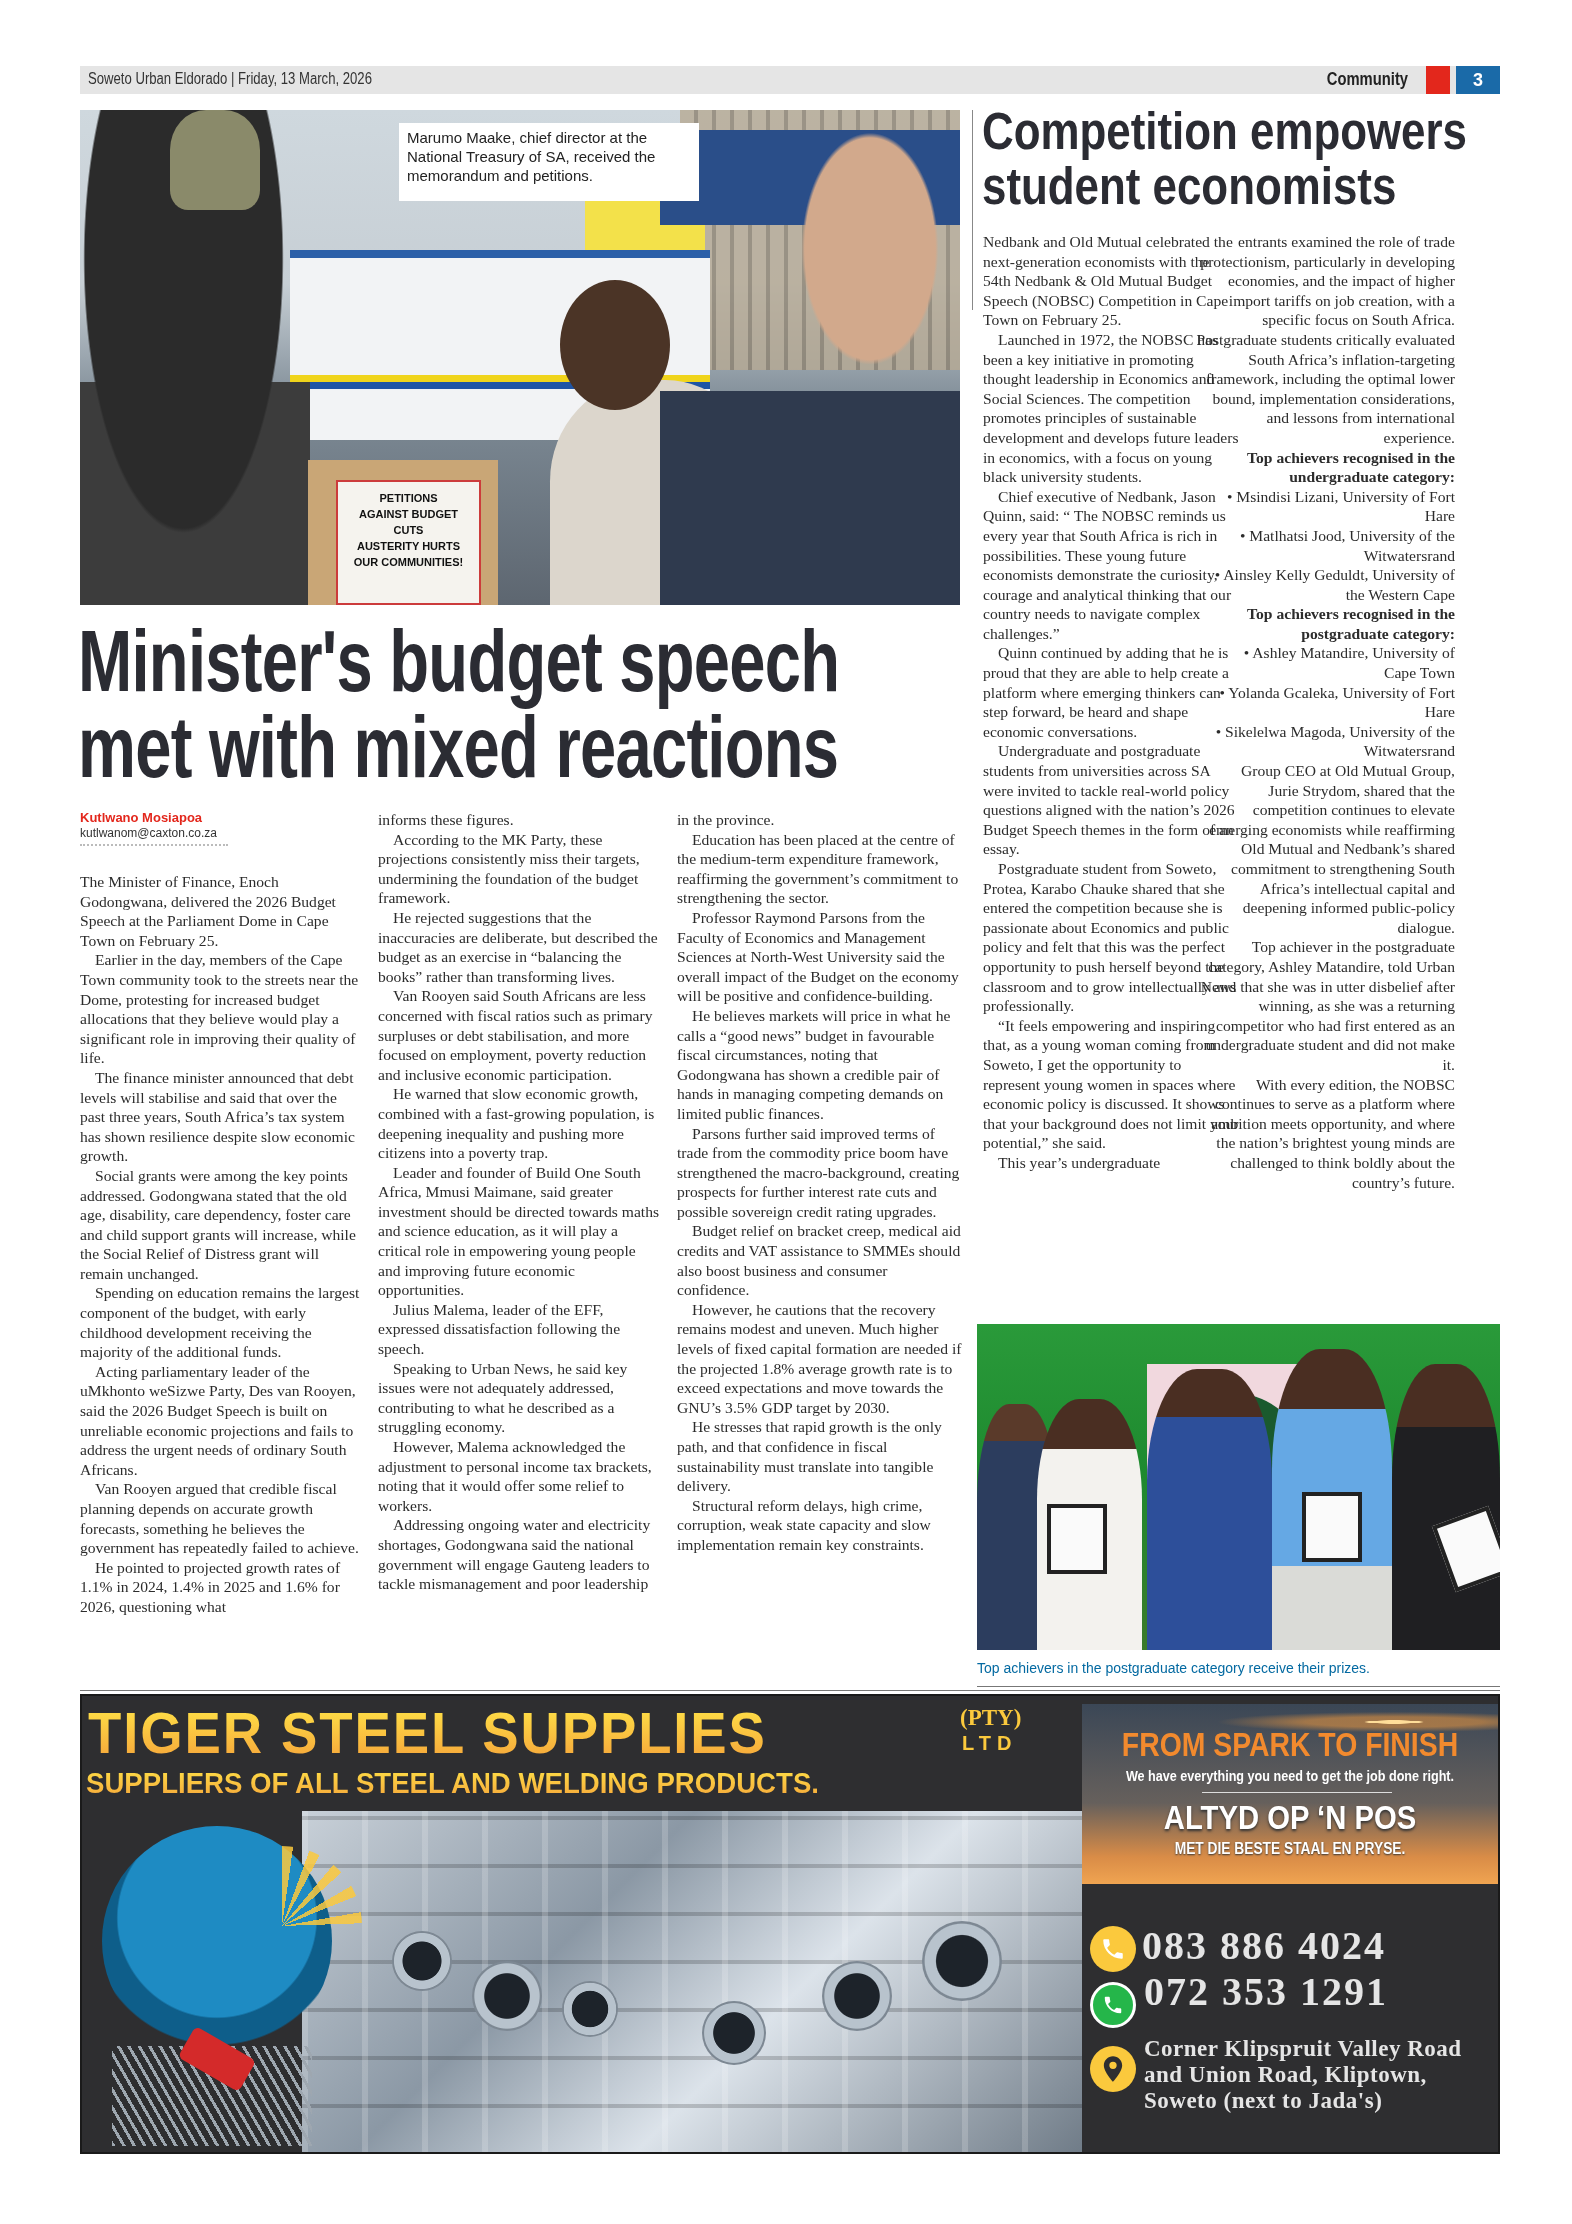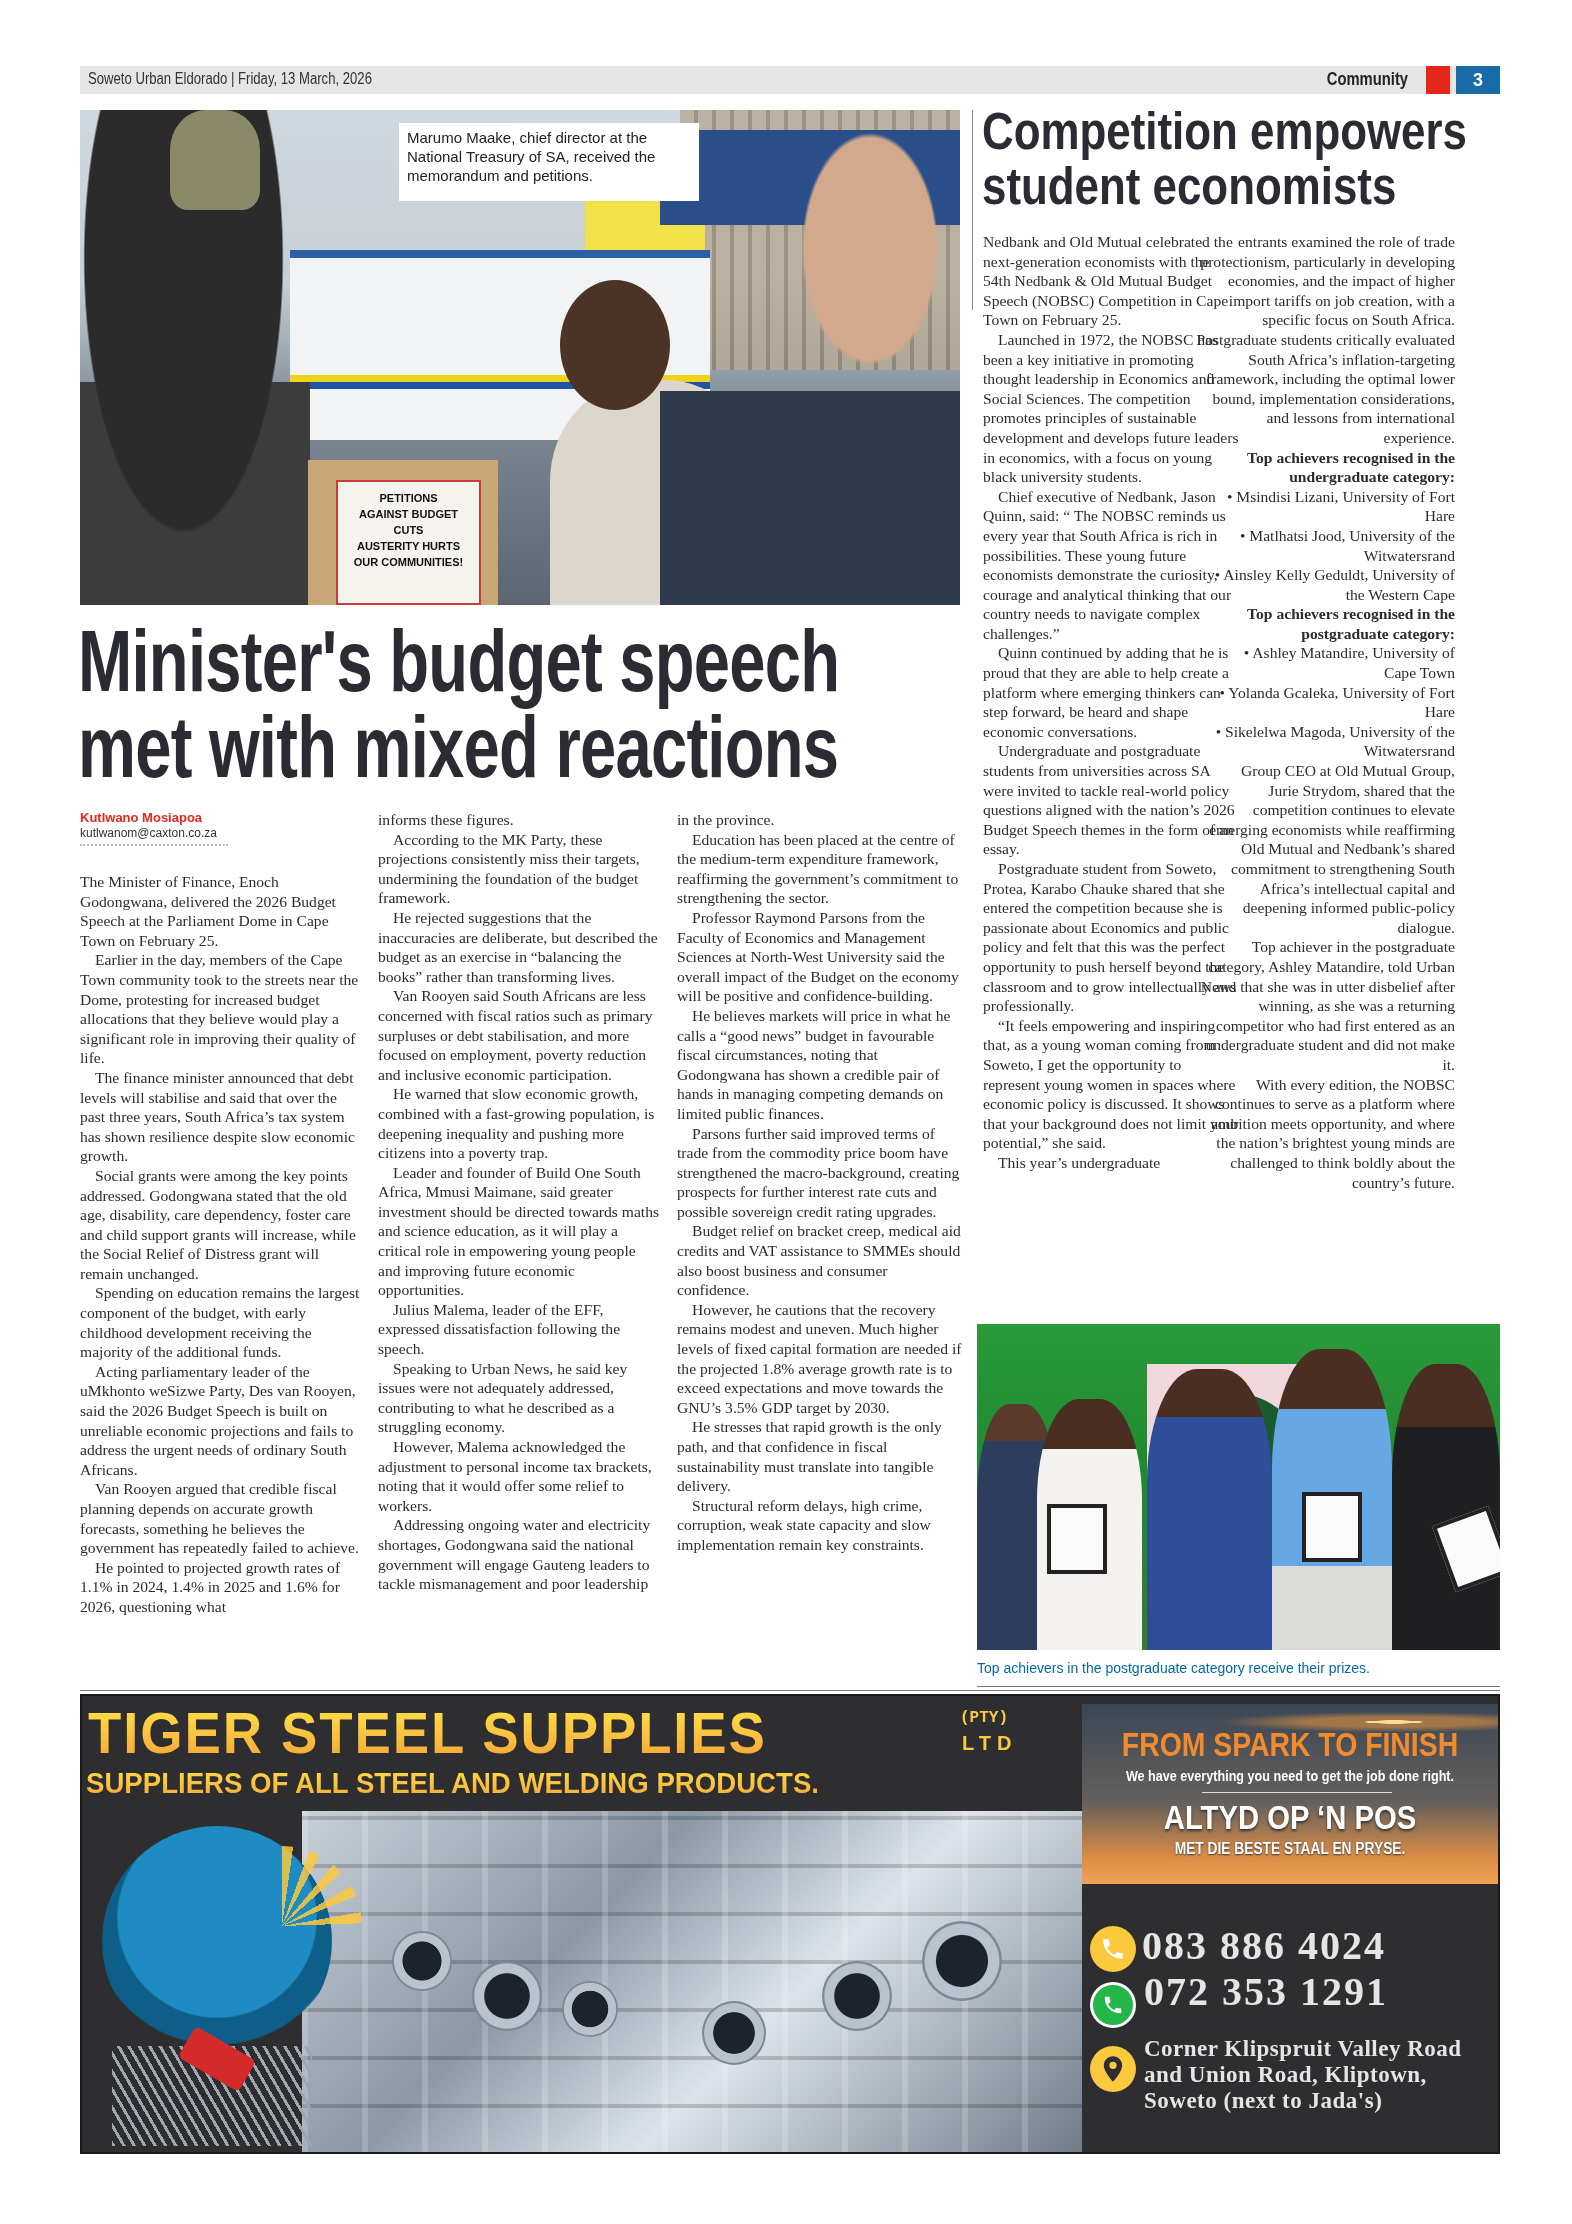--- a/index.html
+++ b/index.html
@@ -65,21 +65,21 @@
   .ap-p3 { position: absolute; left: 170px; top: 45px; width: 125px; height: 281px; background: linear-gradient(180deg, #4a2e22 0 17%, #2d4f9a 17% 100%); border-radius: 40% 40% 0 0; }
   .ap-p4 { position: absolute; left: 295px; top: 25px; width: 120px; height: 301px; background: linear-gradient(180deg, #4a2e22 0 20%, #65a8e4 20% 72%, #dadbd7 72% 100%); border-radius: 40% 40% 0 0; }
   .ap-p5 { position: absolute; left: 415px; top: 40px; width: 108px; height: 286px; background: linear-gradient(180deg, #4a2e22 0 22%, #1f1f22 22% 100%); border-radius: 40% 40% 0 0; }
   .ap-frame { position: absolute; width: 60px; height: 70px; background: #fafafa; border: 4px solid #222; }
   .photo-caption-2 { position: absolute; left: 977px; top: 1660px; font-family: "Liberation Sans", sans-serif; font-size: 14px; color: #0369a1; }
   .hrule { position: absolute; border-top: 1px solid #777; }
 
   
   .ad { position: absolute; left: 80px; top: 1694px; width: 1420px; height: 460px; background: #2e2e30; border: 2px solid #1a1a1a; overflow: hidden; }
   .ad-title { position: absolute; left: 6px; top: 8px; font-family: "Liberation Sans", sans-serif; font-weight: bold; font-size: 58px; line-height: 58px; color: #fbc93d; letter-spacing: 2px; transform: scaleX(0.94); transform-origin: left top; white-space: nowrap; background: linear-gradient(180deg, #ffe347 0%, #f5a43a 100%); -webkit-background-clip: text; background-clip: text; -webkit-text-fill-color: transparent; }
-  .ad-pty { position: absolute; left: 878px; top: 12px; font-family: Liberation Mono, monospace; font-weight: bold; font-size: 16px; color: #fbc93d; line-height: 20px; text-align: center; }
+  .ad-pty { position: absolute; left: 878px; top: 12px; font-family: Liberation Serif, serif; font-weight: bold; font-size: 23px; color: #fbc93d; line-height: 20px; text-align: center; }
   .ad-ltd { position: absolute; left: 880px; top: 36px; font-family: "Liberation Sans", sans-serif; font-weight: bold; font-size: 20px; letter-spacing: 6px; color: #fbc93d; }
   .ad-subtitle { position: absolute; left: 4px; top: 70px; font-family: "Liberation Sans", sans-serif; font-weight: bold; font-size: 30px; color: #fbc93d; transform: scaleX(0.92); transform-origin: left top; white-space: nowrap; background: linear-gradient(180deg, #ffe347 0%, #f5a43a 100%); -webkit-background-clip: text; background-clip: text; -webkit-text-fill-color: transparent; }
   .ad-steel { position: absolute; left: 220px; top: 115px; width: 780px; height: 345px;
     background:
       repeating-linear-gradient(90deg, rgba(255,255,255,.18) 0 6px, transparent 6px 60px),
       repeating-linear-gradient(0deg, rgba(0,0,0,.18) 0 4px, transparent 4px 48px),
       linear-gradient(135deg, #c8d0d8 0%, #8b98a5 35%, #dce3ea 60%, #6f7b87 100%); }
   .ad-tube { position: absolute; border-radius: 50%; background: radial-gradient(circle, #1d232a 0 45%, #b8c3cd 47% 65%, #7d8893 67%); }
   .ad-welder { position: absolute; left: 20px; top: 130px; width: 230px; height: 230px; border-radius: 50%; background: radial-gradient(circle at 50% 40%, #1e8bc3 0 55%, #0e5e8a 56% 70%, transparent 71%); }
   .ad-rays { position: absolute; left: 120px; top: 150px; width: 160px; height: 160px; background: conic-gradient(from 0deg, #fbc93d 0 8deg, transparent 8deg 20deg, #fbc93d 20deg 28deg, transparent 28deg 40deg, #fbc93d 40deg 48deg, transparent 48deg 60deg, #fbc93d 60deg 68deg, transparent 68deg 80deg, #fbc93d 80deg 88deg, transparent 88deg 360deg); border-radius: 50%; opacity: .85; }

